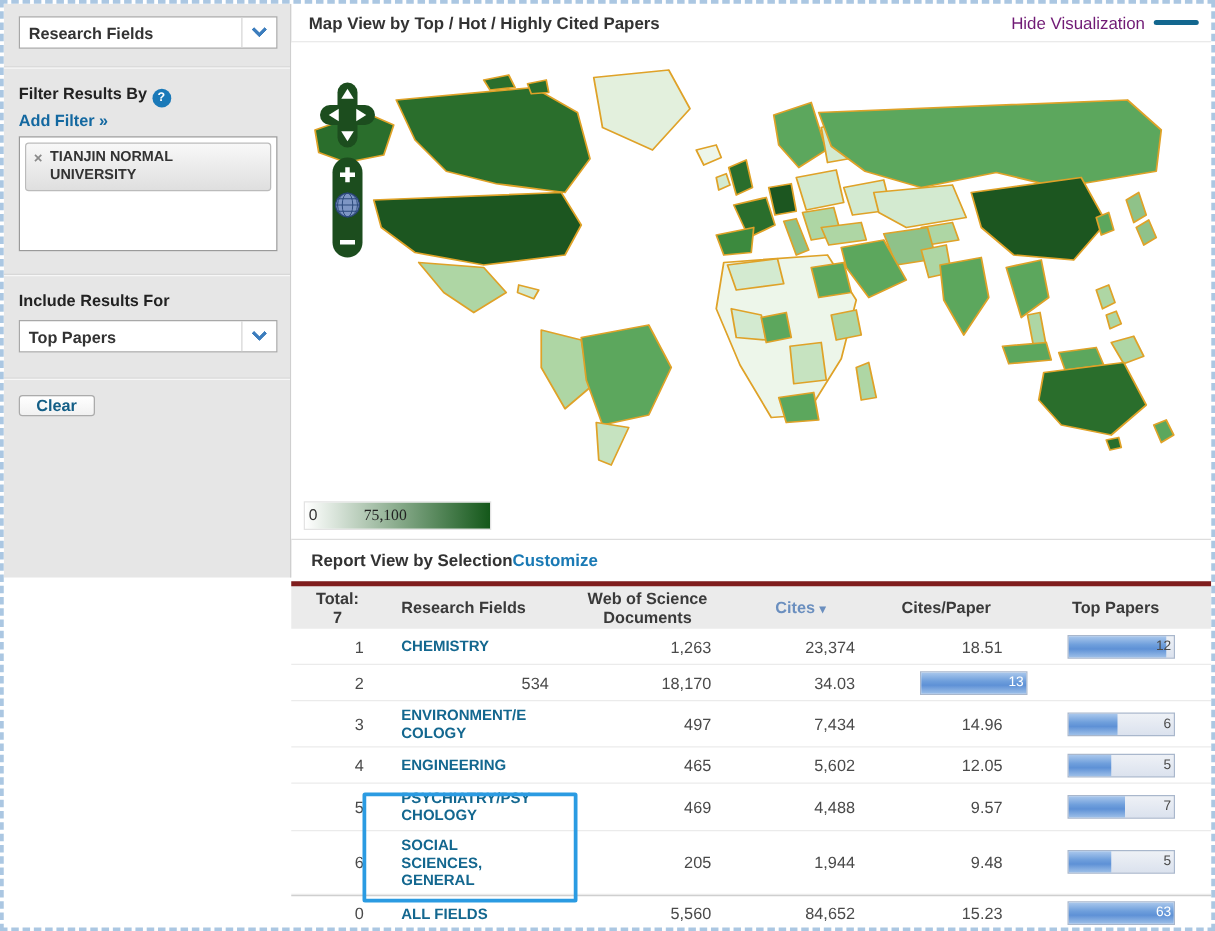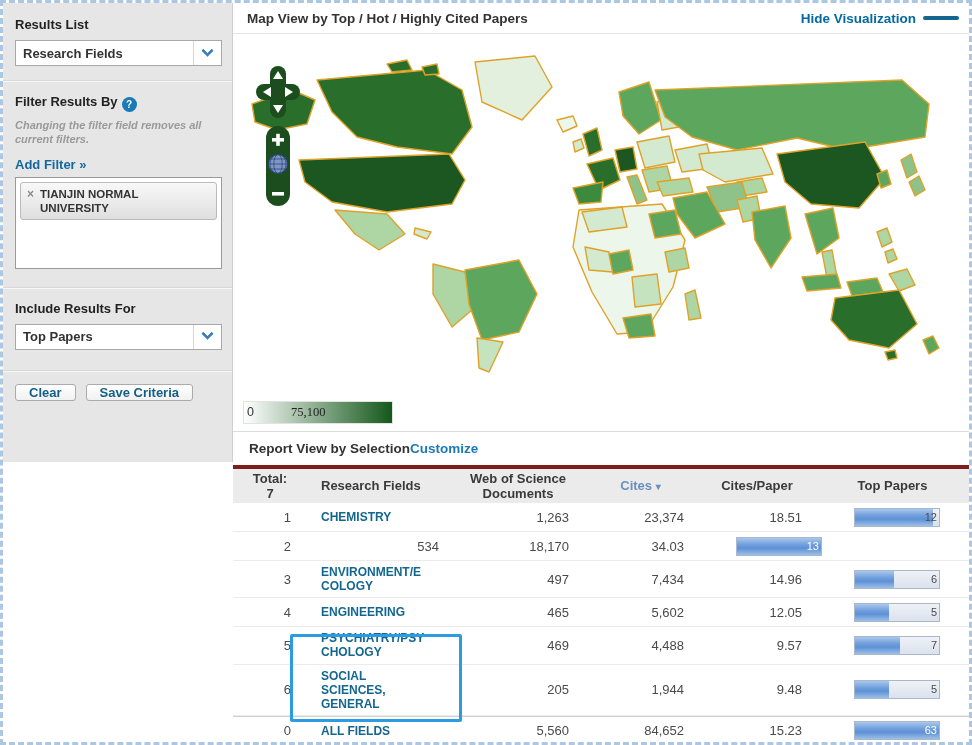--- a/index.html
+++ b/index.html
@@ -23,21 +23,21 @@
   .tag-x { color:#8a8a8a; font-size:12px; font-weight:bold; cursor:pointer; line-height:1.2; }
   .tag-label { font-size:11.5px; font-weight:bold; color:#333; line-height:1.25; }
   .btn-row { display:flex; gap:10px; margin-top:4px; }
   .btn { background:linear-gradient(#ffffff,#f1f1f1); border:1px solid #ababab; border-radius:3px; padding:0 13px; font-size:13px; font-weight:bold; color:#135e86; cursor:pointer; font-family:"Liberation Sans",sans-serif; }
 
   
   .main { flex:1; display:flex; flex-direction:column; min-width:0; }
   .viz-header { height:31px; flex:none; display:flex; align-items:center; justify-content:space-between; padding:0 10px 0 14px; border-bottom:1px solid #e4e4e4; }
   .viz-title { font-size:13.5px; font-weight:bold; color:#333; }
   .hide-viz { display:flex; align-items:center; gap:7px; cursor:pointer; }
-  .hide-viz span { font-size:13.5px; font-weight:bold; color:#0369a1;padding-left:36px; }
+  .hide-viz span { font-size:13.5px; font-weight:normal; color:#701a75;padding-left:36px; }
   .minus-icon { width:14px; height:4px; background:#13678f; border-radius:2px; }
 
   .map-wrap { position:relative; height:398px; flex:none; border-bottom:1px solid #ddd; background:#fff; overflow:hidden; }
   .world-map { position:absolute; left:4px; top:8px; }
   .map-controls { position:absolute; left:21px; top:30px; }
   .legend { position:absolute; left:10px; bottom:7px; }
   .legend-bar { width:150px; height:23px; border:1px solid #e3e3e3; position:relative; }
   .legend-min { position:absolute; left:3px; top:3px; font-size:12.5px; color:#333; }
   .legend-max { position:absolute; left:47px; top:3px; font-size:12.5px; color:#222;font-family:Liberation Serif, serif; }
 
@@ -63,34 +63,32 @@
   .row-total { border-top:1px solid #cfcfcf; }
   .selection-highlight { position:absolute; left:57px; width:172px; border:3px solid #2b9be2; border-radius:2px; pointer-events:none; }
 </style>
 </head>
 <body>
 
 <div class="page">
 
   <div class="sidebar">
     <div class="sidebar-panel">
-      <div class="sb-heading">Results List</div>
       <div class="dropdown">
         <span class="dd-value">Research Fields</span>
         <span class="dd-chev-box">
             <span class="chevron-down"></span>
           </span>
       </div>
 
       <div class="sb-sep"></div>
 
       <div class="sb-heading" style="margin-bottom:2px;">
         <span>Filter Results By</span><span class="help-icon">?</span>
       </div>
-      <div class="filter-note">Changing the filter field removes all current filters.</div>
       <span class="add-filter">Add Filter »</span>
       <div class="filter-box">
         <div class="filter-tag">
           <span class="tag-x">×</span>
           <span class="tag-label">TIANJIN NORMAL UNIVERSITY</span>
         </div>
       </div>
 
       <div class="sb-sep" style="margin-top:18px;"></div>
 
@@ -99,21 +97,20 @@
         <span class="dd-value">Top Papers</span>
         <span class="dd-chev-box">
             <span class="chevron-down"></span>
           </span>
       </div>
 
       <div class="sb-sep" style="margin-top:20px;"></div>
 
       <div class="btn-row">
         <button class="btn">Clear</button>
-        <button class="btn">Save Criteria</button>
       </div>
     </div>
   </div>
 
   <div class="main">
 
     <div class="viz-header">
       <span class="viz-title">Map View by Top / Hot / Highly Cited Papers</span>
       <span class="hide-viz">
         <span>Hide Visualization</span>

